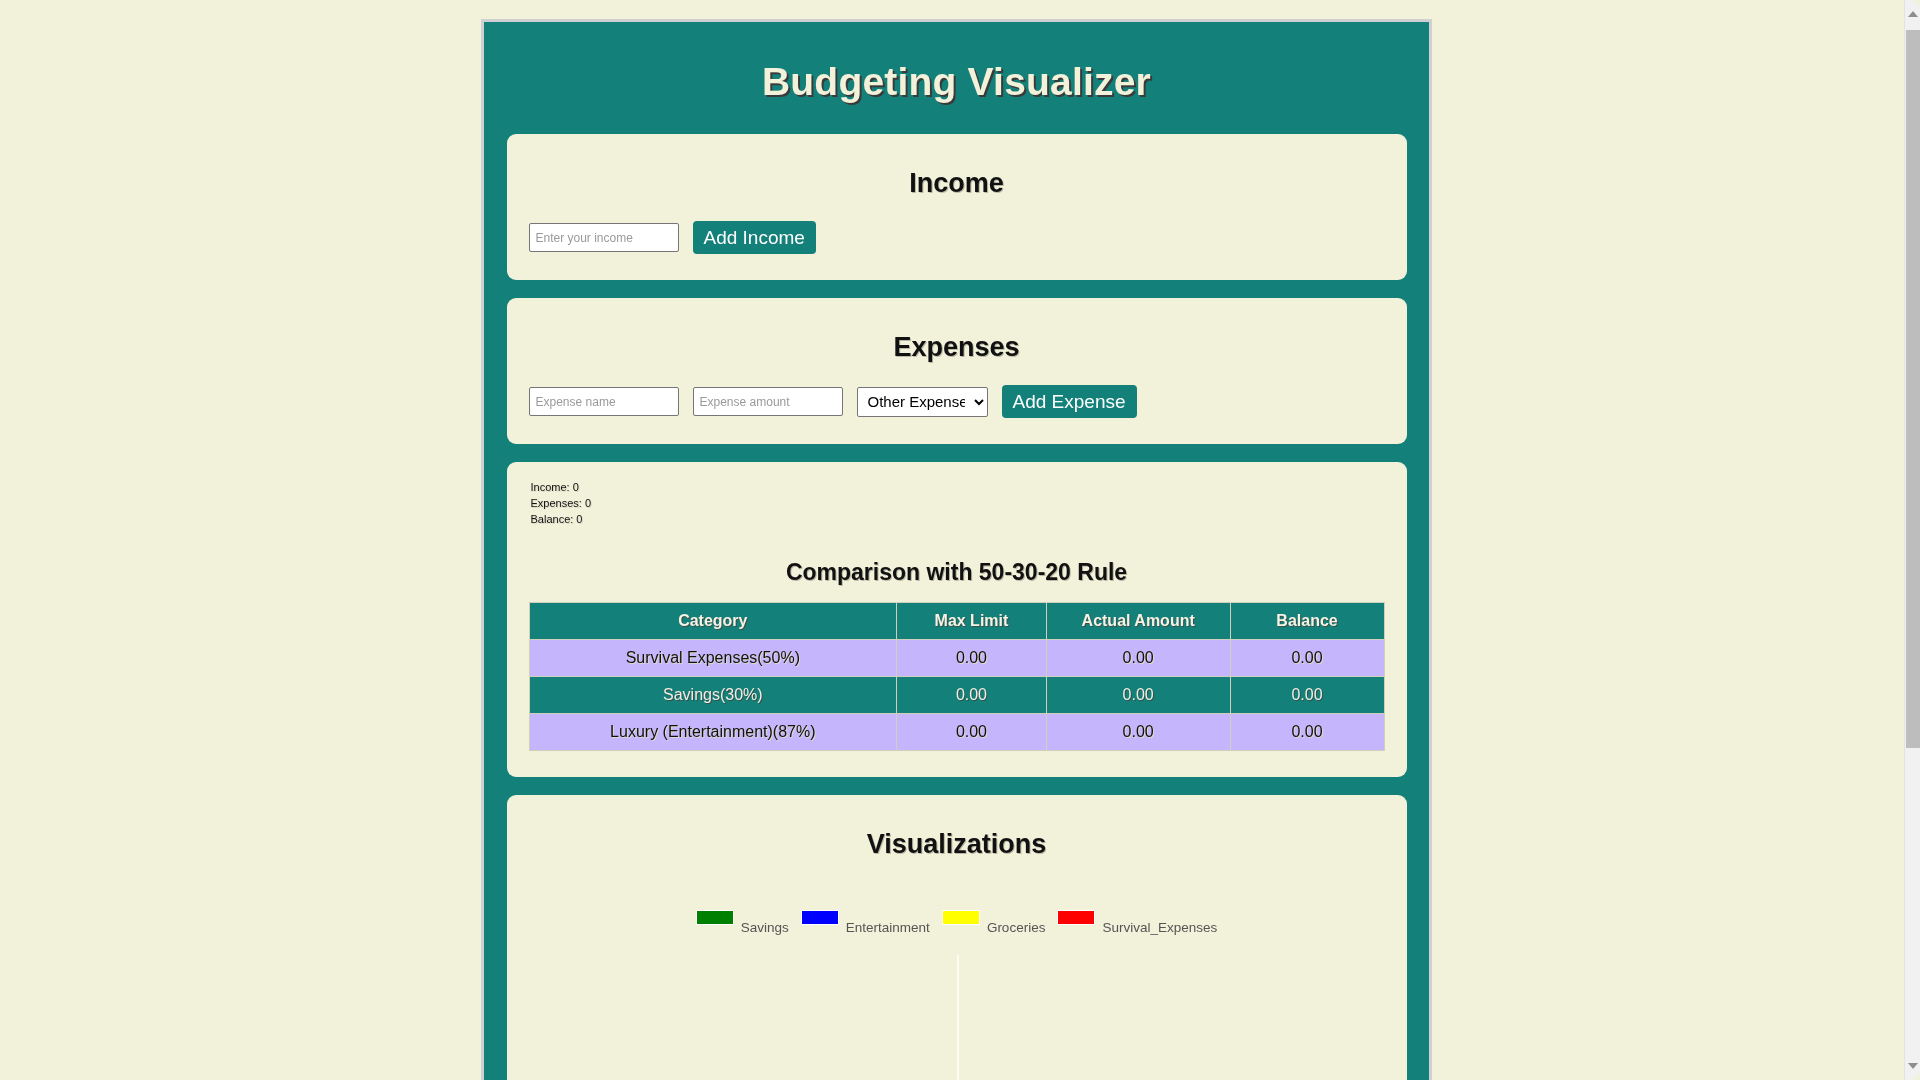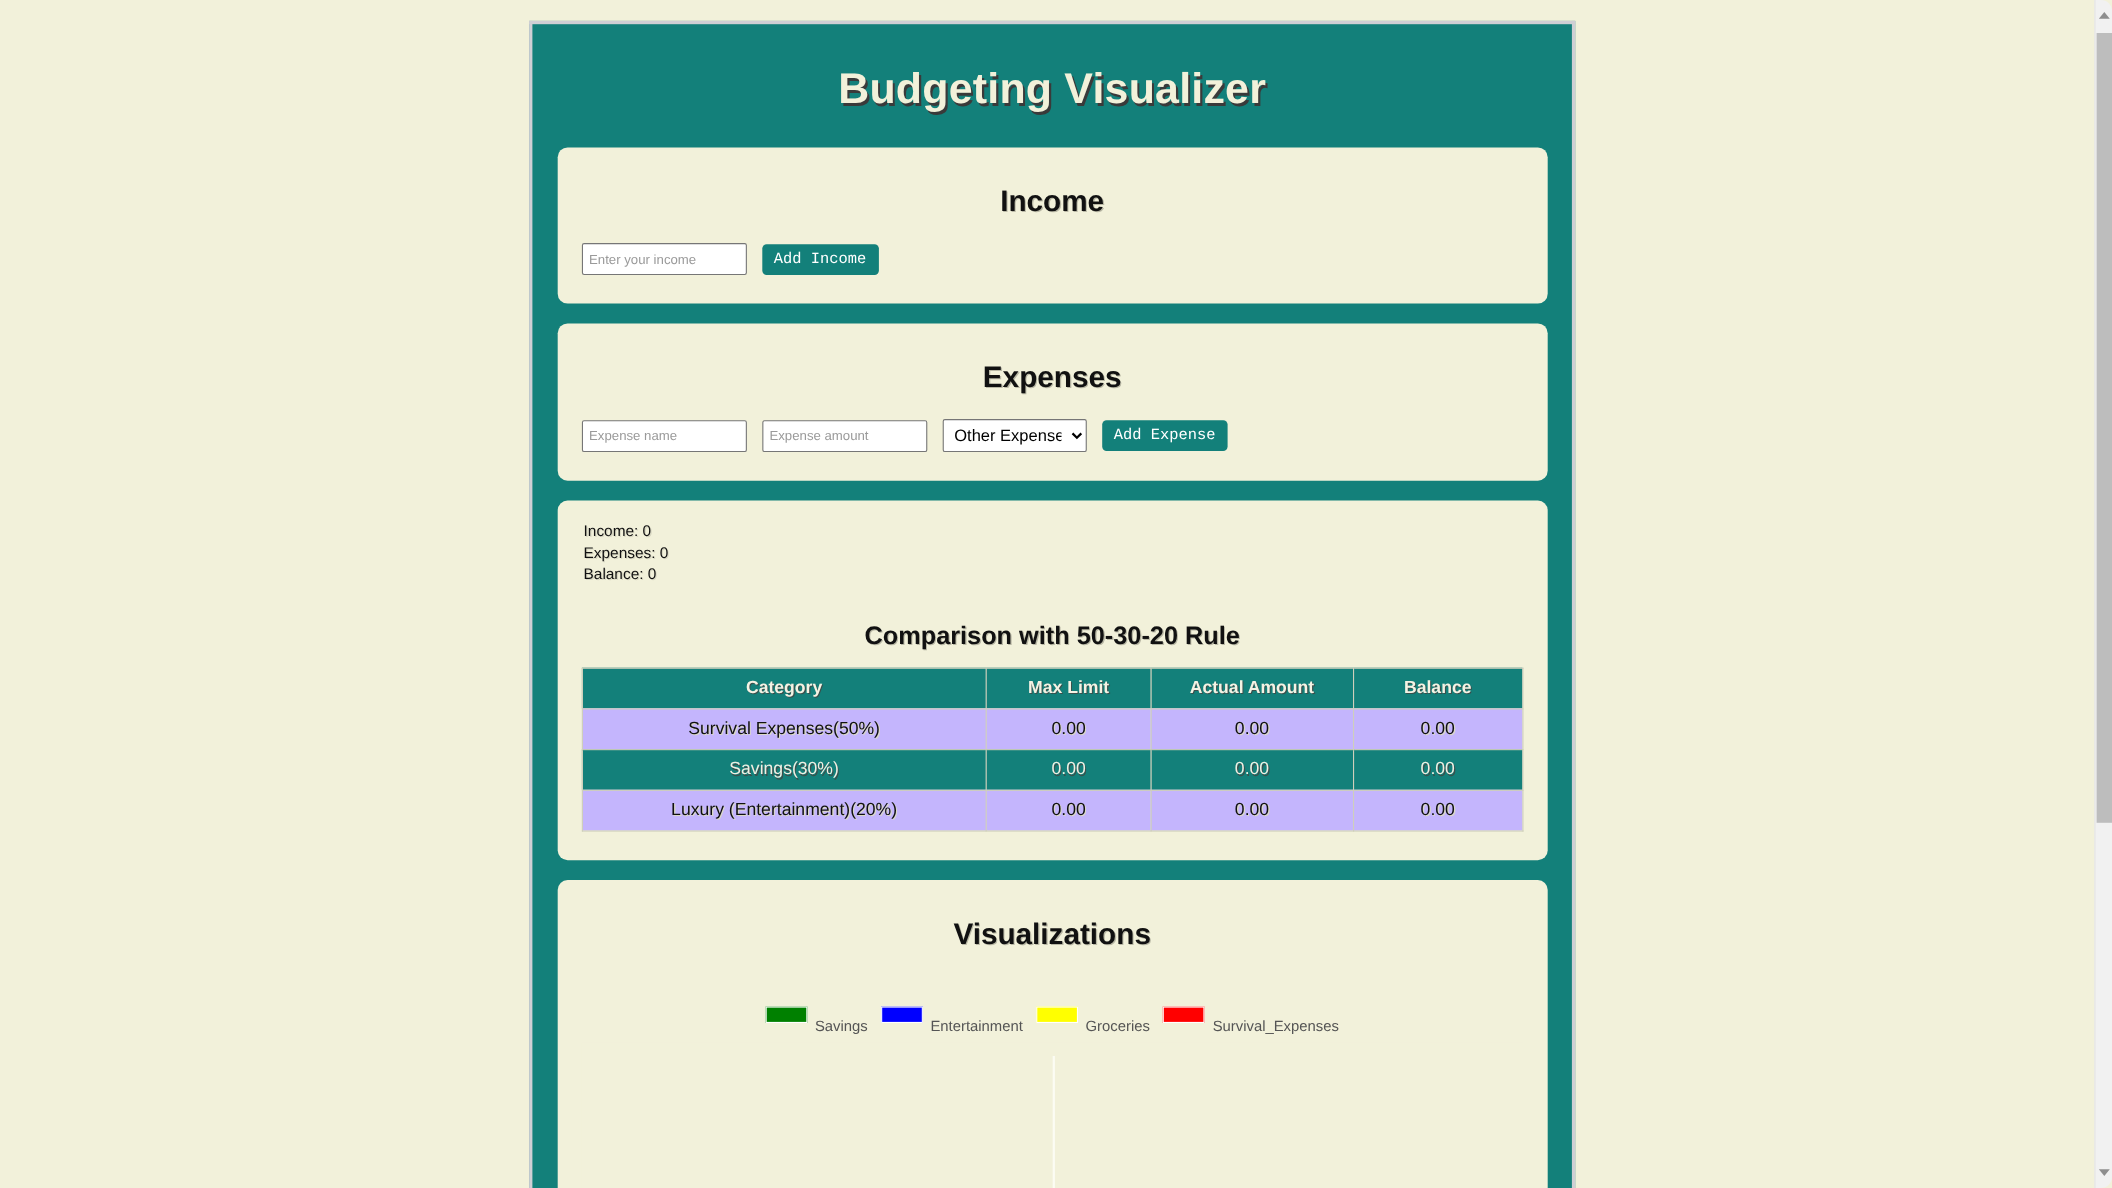--- a/index.html
+++ b/index.html
@@ -105,31 +105,31 @@
     font-size: 15px;
     padding: 0 6px;
     color: #000;
     font-family: "Liberation Sans", sans-serif;
   }
 
   .btn {
     border: none;
     background: #13807a;
     color: #ffffff;
-    font-size: 14px;
+    font-size: 19px;
     border-radius: 4px;
     padding: 7px 11px;
     cursor: pointer;
-    font-family: Liberation Mono, monospace;
+    font-family: Liberation Sans, sans-serif;
     line-height: 1;
   }
 
   
   .summary {
-    font-size: 14px;
+    font-size: 11px;
     color: #111111;
     line-height: 1.25;
     padding: 0 0 6px 2px;
     text-shadow: 1px 1px 0 #d8d7c2;
   }
   .summary div { padding: 1px 0; }
 
   .sub-title {
     margin: 0;
     text-align: center;
@@ -319,21 +319,21 @@
             <td>0.00</td>
             <td>0.00</td>
           </tr>
           <tr class="hl">
             <td>Savings(30%)</td>
             <td>0.00</td>
             <td>0.00</td>
             <td>0.00</td>
           </tr>
           <tr>
-            <td>Luxury (Entertainment)(20%)</td>
+            <td>Luxury (Entertainment)(87%)</td>
             <td>0.00</td>
             <td>0.00</td>
             <td>0.00</td>
           </tr>
         </tbody>
       </table>
     </section>
 
     <section class="card viz-card">
       <h2 class="card-title">Visualizations</h2>

